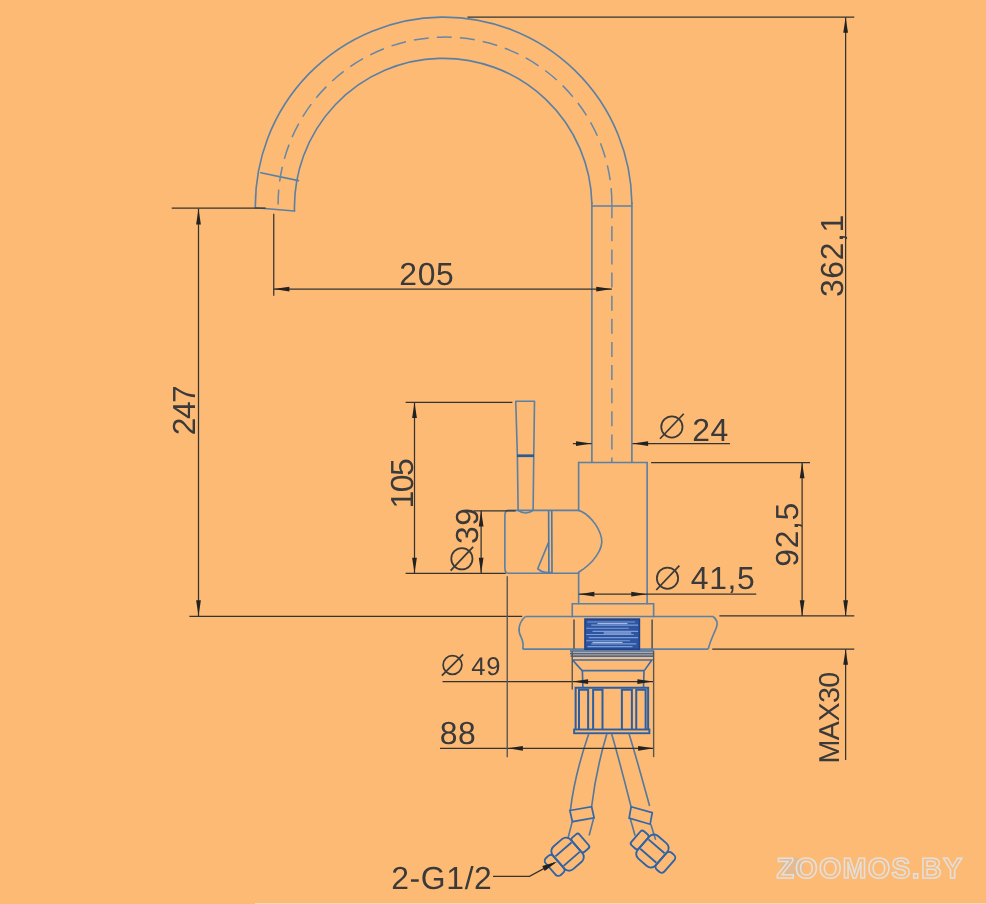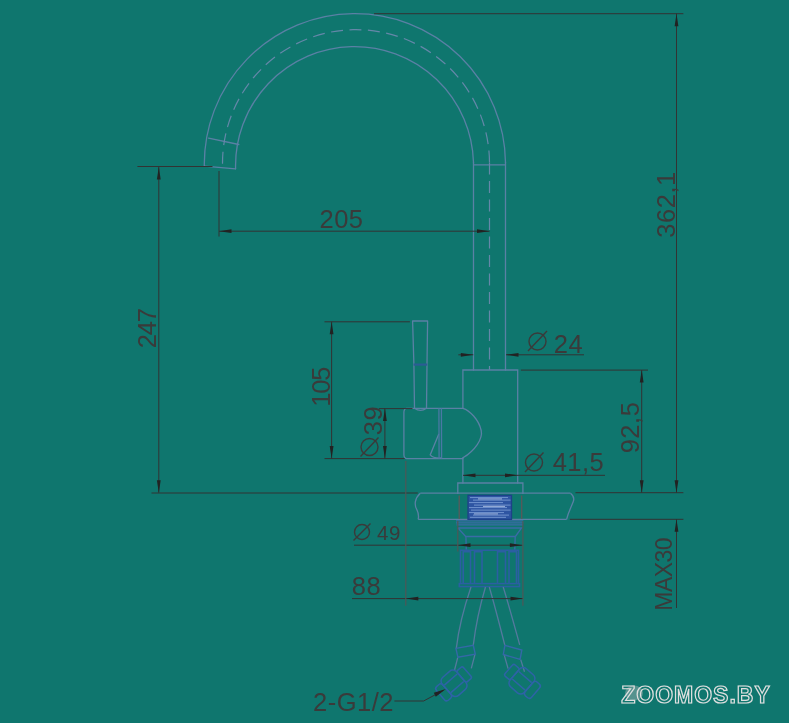--- a/index.html
+++ b/index.html
@@ -1,16 +1,16 @@
 <!DOCTYPE html>
 <html><head>
 <meta charset="utf-8">
 <style>
   html,body{margin:0;padding:0;background:#ffffff;}
-  #page{width:789px;height:723px;position:relative;background:#0f766e;overflow:hidden;}
+  #page{width:789px;height:723px;position:relative;background:#fdba74;overflow:hidden;}
   svg{position:absolute;left:0;top:0;}
   text{font-family:"Liberation Sans",sans-serif;fill:#3a3a3a;}
 </style>
 </head>
 <body>
 <div id="page">
 <svg width="789" height="723" viewBox="0 0 789 723">
 <g stroke="#5b80a5" stroke-width="1.3" fill="none" stroke-linecap="round">
 
   <path d="M 505.5,162.5 A 149.5,149.5 0 1 0 204.3,166.2"></path>

